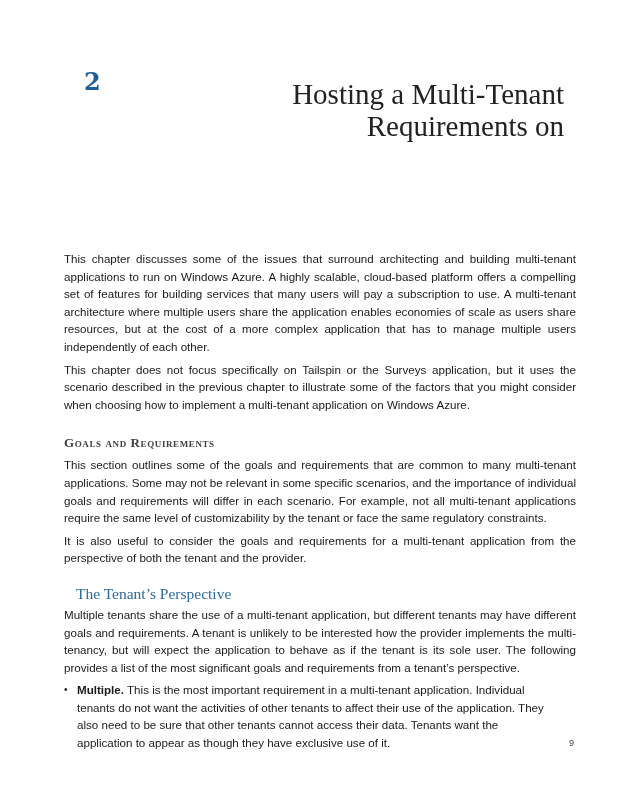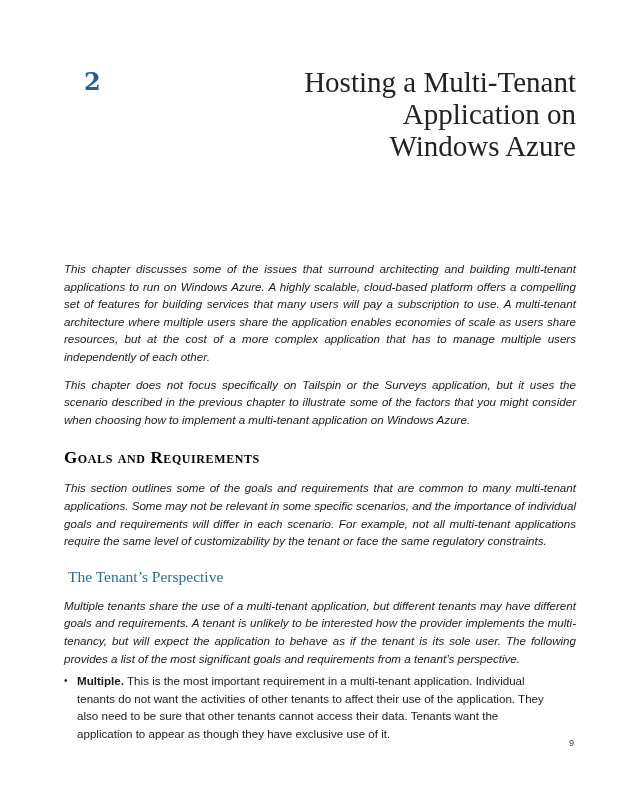--- a/index.html
+++ b/index.html
@@ -37,39 +37,38 @@
     color: #222222;
   }
   .chapter-title span { display: block; }
   .content {
     position: absolute;
     left: 64px;
     top: 250px;
     width: 512px;
   }
   p.body {
-    margin: 10px 0 5px 0;
+    margin: 0 0 5px 0;
     font-size: 11.6px;
     line-height: 17.6px;
     text-align: justify;
     color: #1a1a1a;
-    font-style: italic;
   }
   h2.section {
     margin: 19px 0 2px 0;
     font-family: "Liberation Serif", "DejaVu Serif", serif;
     font-variant: small-caps;
     font-weight: bold;
-    font-size: 17px;
+    font-size: 13px;
     letter-spacing: 0.6px;
-    color: #000000;
+    color: #404040;
     line-height: 22px;
   }
   h3.subsection {
-    margin: 17px 0 2px 4px;
+    margin: 17px 0 2px 12px;
     font-family: "Liberation Serif", "DejaVu Serif", serif;
     font-weight: normal;
     font-size: 15.5px;
     color: #2a6a9e;
     line-height: 20px;
   }
   ul.bullets {
     list-style: none;
     margin: 4px 0 0 0;
     padding: 0;
@@ -95,32 +94,32 @@
     top: 738px;
     font-size: 9px;
     color: #444444;
   }
 </style>
 </head>
 <body>
 
 <div class="chapter-number">2</div>
 
-<h1 class="chapter-title" style="margin:0;font-weight:normal;">
+<h1 class="chapter-title" style="margin:12px;font-weight:normal;">
   <span>Hosting a Multi-Tenant</span>
-  <span>Application on</span>
-  <span>Windows Azure</span>
+  <span>Requirements on</span>
 </h1>
 
 <div class="content">
   <p class="body">This chapter discusses some of the issues that surround architecting and building multi-tenant applications to run on Windows Azure. A highly scalable, cloud-based platform offers a compelling set of features for building services that many users will pay a subscription to use. A multi-tenant architecture where multiple users share the application enables economies of scale as users share resources, but at the cost of a more complex application that has to manage multiple users independently of each other.</p>
   <p class="body">This chapter does not focus specifically on Tailspin or the Surveys application, but it uses the scenario described in the previous chapter to illustrate some of the factors that you might consider when choosing how to implement a multi-tenant application on Windows Azure.</p>
 
   <h2 class="section">Goals and Requirements</h2>
   <p class="body">This section outlines some of the goals and requirements that are common to many multi-tenant applications. Some may not be relevant in some specific scenarios, and the importance of individual goals and requirements will differ in each scenario. For example, not all multi-tenant applications require the same level of customizability by the tenant or face the same regulatory constraints.</p>
+  <p class="body">It is also useful to consider the goals and requirements for a multi-tenant application from the perspective of both the tenant and the provider.</p>
 
   <h3 class="subsection">The Tenant’s Perspective</h3>
   <p class="body">Multiple tenants share the use of a multi-tenant application, but different tenants may have different goals and requirements. A tenant is unlikely to be interested how the provider implements the multi-tenancy, but will expect the application to behave as if the tenant is its sole user. The following provides a list of the most significant goals and requirements from a tenant’s perspective.</p>
 
   <ul class="bullets">
     <li>
       <span class="bullet">•</span>
       <b>Multiple.</b><span> This is the most important requirement in a multi-tenant application. Individual tenants do not want the activities of other tenants to affect their use of the application. They also need to be sure that other tenants cannot access their data. Tenants want the application to appear as though they have exclusive use of it.</span>
     </li>
   </ul>

